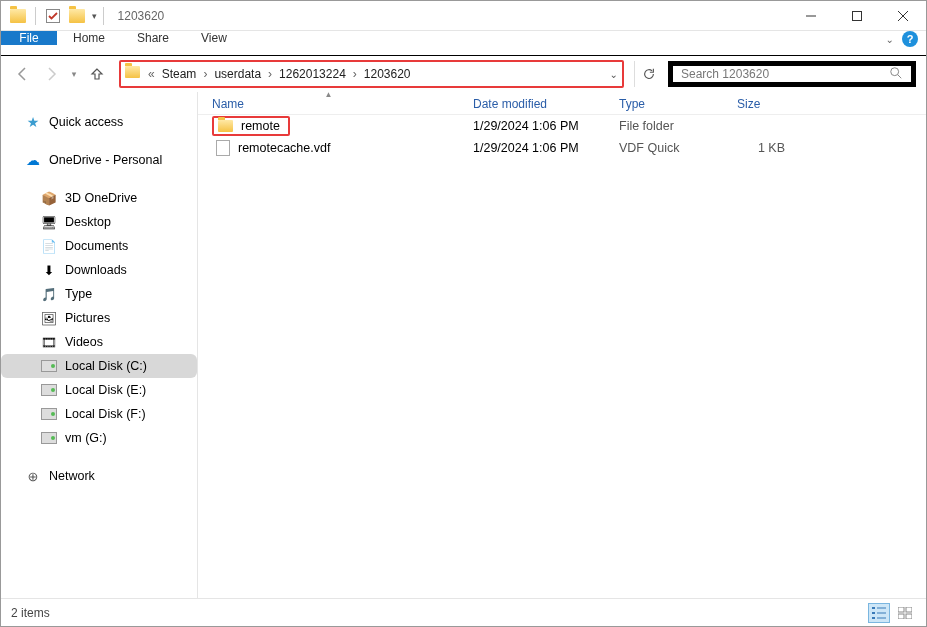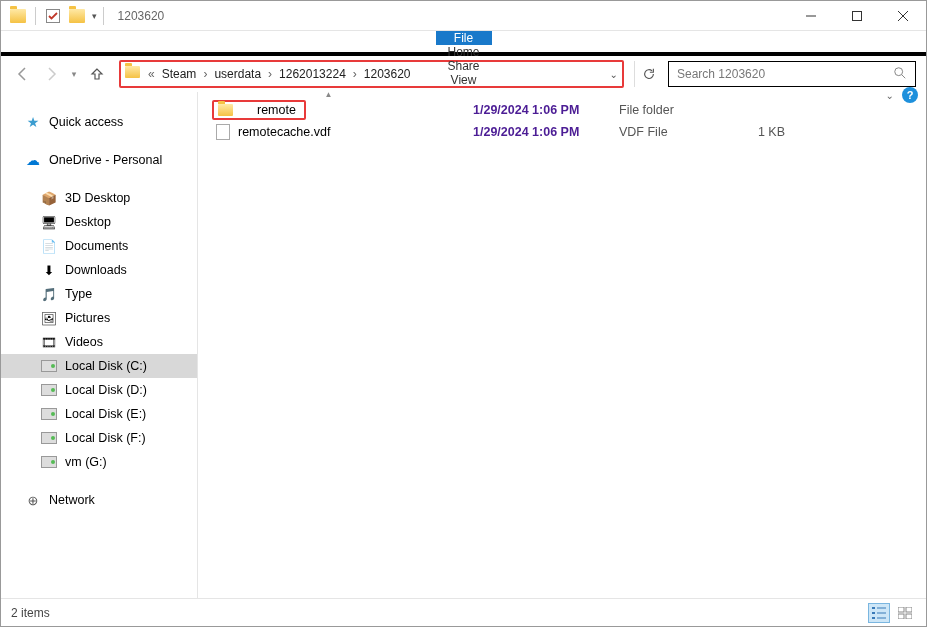--- a/index.html
+++ b/index.html
@@ -12,64 +12,64 @@
 .folder-ico { width:16px; height:14px; background:linear-gradient(#ffe9a6,#f5c244); border-radius:1px; position:relative; }
 .folder-ico::before { content:""; position:absolute; top:-3px; left:0; width:7px; height:3px; background:#f5c244; border-radius:1px 1px 0 0; }
 .qat-check { width:14px; height:14px; border:1px solid #888; display:flex; align-items:center; justify-content:center; }
 .qat-sep { width:1px; height:18px; background:#ccc; margin:0 4px; }
 .qat-drop { font-size:9px; color:#555; margin-left:2px; }
 .title-text { font-size:12px; color:#666; margin-left:10px; }
 .win-controls { margin-left:auto; display:flex; }
 .win-btn { width:46px; height:30px; display:flex; align-items:center; justify-content:center; color:#333; }
 
 
-.ribbon { height:25px; display:flex; align-items:center; border-bottom:4px solid #000000; position:relative;flex-direction:column; }
+.ribbon { height:25px; display:flex; align-items:flex-start; border-bottom:1px solid #000000; position:relative; }
 .file-tab { background:#1979ca; color:#fff; width:56px; display:flex; align-items:center; justify-content:center; font-size:12px; }
 .r-tab { padding:0 16px; display:flex; align-items:center; font-size:12px; color:#333; }
 .rib-right { margin-left:auto; display:flex; align-items:center; padding-right:8px; gap:8px; }
 .help-ico { width:16px; height:16px; border-radius:50%; background:#1e90dc; color:#fff; font-size:11px; display:flex; align-items:center; justify-content:center; font-weight:bold; }
 
 
 .navrow { height:36px; display:flex; align-items:center; padding:0 10px; gap:4px; }
 .nav-btn { width:24px; height:24px; display:flex; align-items:center; justify-content:center; color:#888; }
 .nav-btn svg { width:16px; height:16px; }
 .addr-wrap { flex:1; display:flex; align-items:center; border:2px solid #e83a3a; border-radius:2px; height:28px; padding:0 4px; margin:0 6px; }
 .addr-ico { width:18px; height:16px; }
 .addr-sep { padding:0 5px; color:#666; font-size:12px; }
 .crumb { font-size:12px; color:#222; padding:0 2px; }
 .addr-end { margin-left:auto; display:flex; align-items:center; gap:6px; color:#555; }
 .refresh-btn { width:28px; height:26px; border-left:1px solid #ddd; display:flex; align-items:center; justify-content:center; }
-.search-box { width:248px; height:26px; border:1px solid #000000; display:flex; align-items:center; padding:0 8px; font-size:12px; color:#777; margin-left:2px; }
+.search-box { width:248px; height:26px; border:5px solid #000000; display:flex; align-items:center; padding:0 8px; font-size:12px; color:#777; margin-left:2px; }
 .search-box .mag { margin-left:auto; }
 
 
 .content { display:flex; height:calc(100% - 30px - 25px - 36px - 28px); }
 .navpane { width:197px; border-right:1px solid #e5e5e5; padding-top:18px; overflow:hidden; }
 .np-item { height:24px; display:flex; align-items:center; font-size:12.5px; padding-left:24px; gap:8px; white-space:nowrap; }
 .np-sub { padding-left:40px; }
-.np-item.sel { background:#d8d8d8; }
+.np-item.sel { background:#d8d8d8;border-radius:6px; }
 .np-group-gap { height:14px; }
 .np-icon { width:16px; height:16px; display:flex; align-items:center; justify-content:center; flex-shrink:0; }
 
 
 .listpane { flex:1; display:flex; flex-direction:column; }
 .cols { height:26px; display:flex; align-items:center; border-bottom:1px solid #eee; font-size:12px; color:#2a5da8; padding-top:4px; }
 .col { padding-left:14px; }
 .col.name { width:261px; }
 .col.date { width:146px; }
 .col.type { width:118px; }
 .col.size { width:80px; }
 .sort-ind { display:flex; justify-content:center; color:#888; font-size:8px; margin-top:-2px; width:261px; }
 .row { height:22px; display:flex; align-items:center; font-size:12.5px; }
 .cell { padding-left:14px; }
 .cell.name { width:261px; display:flex; align-items:center; gap:8px; }
-.cell.date { width:146px; color:#4c1d95;font-weight:bold; }
+.cell.date { width:146px; color:#000000; }
 .cell.type { width:118px; color:#555; }
 .cell.size { width:80px; color:#555; text-align:right; padding-right:18px; padding-left:0; }
-.red-file-box { border:2px solid #e83a3a; border-radius:2px; padding:1px 8px 1px 4px; display:flex; align-items:center; gap:24px; }
+.red-file-box { border:2px solid #e83a3a; border-radius:2px; padding:1px 8px 1px 4px; display:flex; align-items:center; gap:8px; }
 .file-ico { width:14px; height:16px; border:1px solid #aaa; background:#fff; }
 
 
 .statusbar { position:absolute; bottom:0; left:0; right:0; height:28px; border-top:1px solid #e5e5e5; display:flex; align-items:center; padding:0 10px; font-size:12px; color:#444; }
 .sb-right { margin-left:auto; display:flex; gap:4px; }
 .view-btn { width:22px; height:20px; display:flex; align-items:center; justify-content:center; }
 .view-btn.active { background:#cde6f7; border:1px solid #7ab6e0; }
 
 .drive-ico { width:16px; height:12px; background:#ddd; border:1px solid #999; position:relative; }
 .drive-ico::after { content:""; position:absolute; right:1px; top:3px; width:4px; height:4px; background:#5b5; border-radius:50%; }
@@ -192,21 +192,21 @@
     </div>
     <div class="np-group-gap"></div>
     <div class="np-item">
       <span class="np-icon cloud-ico">☁</span>
       <span>OneDrive - Personal</span>
     </div>
     <div class="np-group-gap"></div>
     <div id="pc-children">
         <div class="np-item np-sub">
           <span class="np-icon" style="font-size: 13px;">📦</span>
-          <span>3D Desktop</span>
+          <span>3D OneDrive</span>
         </div>
         <div class="np-item np-sub">
           <span class="np-icon" style="font-size: 13px;">🖥</span>
           <span>Desktop</span>
         </div>
         <div class="np-item np-sub">
           <span class="np-icon" style="font-size: 13px;">📄</span>
           <span>Documents</span>
         </div>
         <div class="np-item np-sub">
@@ -228,26 +228,20 @@
         <div class="np-item np-sub sel">
           <span class="np-icon" style="font-size: 13px;">
             <div class="drive-ico"></div>
           </span>
           <span>Local Disk (C:)</span>
         </div>
         <div class="np-item np-sub">
           <span class="np-icon" style="font-size: 13px;">
             <div class="drive-ico"></div>
           </span>
-          <span>Local Disk (D:)</span>
-        </div>
-        <div class="np-item np-sub">
-          <span class="np-icon" style="font-size: 13px;">
-            <div class="drive-ico"></div>
-          </span>
           <span>Local Disk (E:)</span>
         </div>
         <div class="np-item np-sub">
           <span class="np-icon" style="font-size: 13px;">
             <div class="drive-ico"></div>
           </span>
           <span>Local Disk (F:)</span>
         </div>
         <div class="np-item np-sub">
           <span class="np-icon" style="font-size: 13px;">
@@ -259,20 +253,26 @@
     <div class="np-group-gap"></div>
     <div class="np-item">
       <span class="np-icon net-ico">⊕</span>
       <span>Network</span>
     </div>
   </div>
 
   <div class="listpane">
     <div style="display:flex;flex-direction:column;">
       <div class="sort-ind">▲</div>
+    </div>
+    <div class="cols" style="margin-top:-10px;">
+      <div class="col name">Name</div>
+      <div class="col date">Date modified</div>
+      <div class="col type">Type</div>
+      <div class="col size">Size</div>
     </div>
     <div id="file-rows">
         <div class="row">
           <div class="cell name">
             <div class="red-file-box">
               <div class="folder-ico" style="width: 15px; height: 12px;"></div>
               <span>remote</span>
             </div>
           </div>
           <div class="cell date">1/29/2024 1:06 PM</div>
@@ -280,21 +280,21 @@
           <div class="cell size"></div>
         </div>
         <div class="row">
           <div class="cell name">
             <div style="display: flex; align-items: center; gap: 8px; padding-left: 4px;">
               <div class="file-ico"></div>
               <span>remotecache.vdf</span>
             </div>
           </div>
           <div class="cell date">1/29/2024 1:06 PM</div>
-          <div class="cell type">VDF File</div>
+          <div class="cell type">VDF Quick</div>
           <div class="cell size">1 KB</div>
         </div>
       </div>
   </div>
 </div>
 
 <div class="statusbar">
   <span>2 items</span>
   <div class="sb-right">
     <div class="view-btn active">

